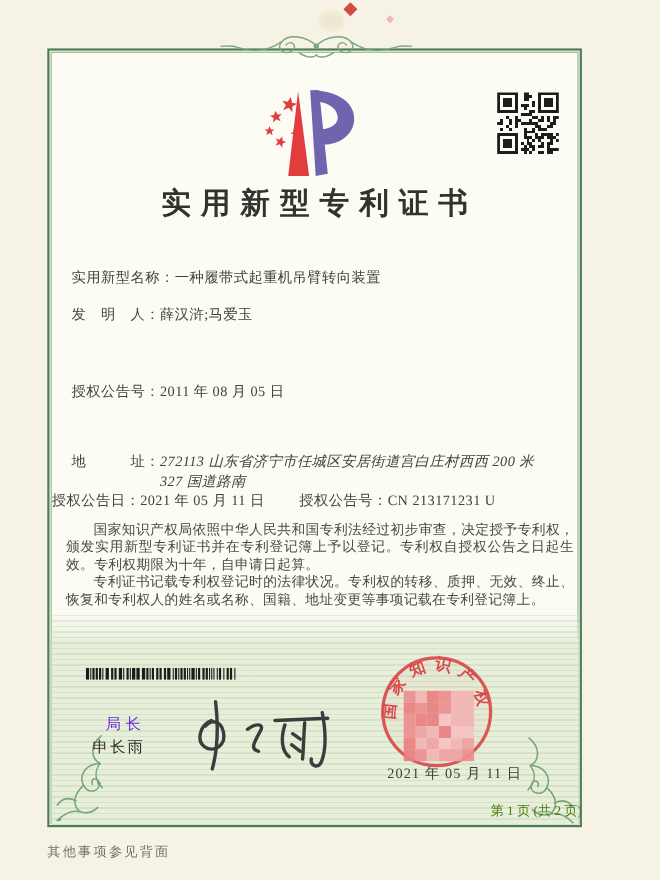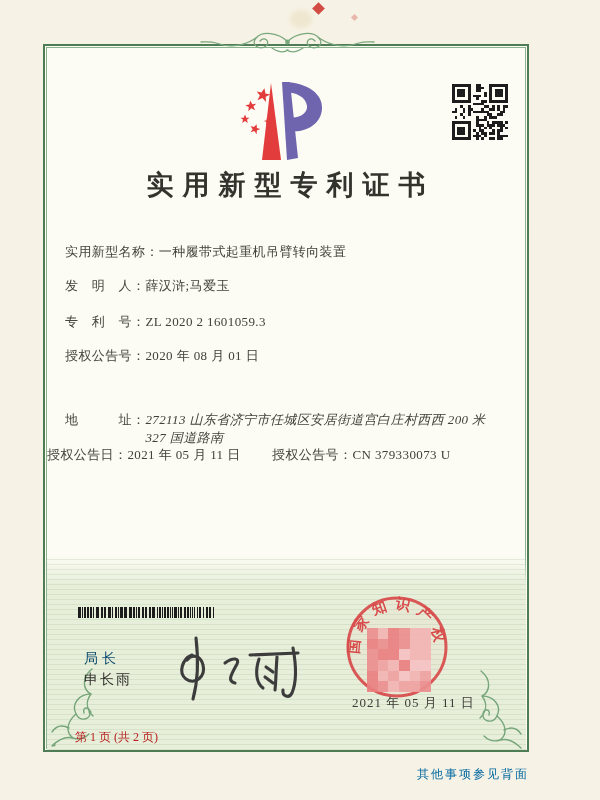--- a/index.html
+++ b/index.html
@@ -34,31 +34,31 @@
   .row .val.wrap{display:inline-block;white-space:pre-line;width:372px;vertical-align:top;line-height:18px;font-style:italic;}
   .grant span.pair{position:absolute;top:0;white-space:nowrap;}
 
   .paras{left:60px;top:474px;width:462px;z-index:2;position:absolute;}
   .paras p{margin:0;font-size:12.5px;line-height:15.9px;text-align:justify;
     text-indent:2em;color:#4a4a40;letter-spacing:.3px;}
 
   [data-name=barcode]{left:78px;top:607px;width:150px;height:11px;overflow:hidden;white-space:nowrap;}
   [data-name=barcode] i{display:inline-block;height:100%;background:#1c1c1c;vertical-align:top;}
 
-  .signer-role{left:84px;top:650px;font-size:14px;letter-spacing:4px;color:#0c4a6e;}
+  .signer-role{left:96px;top:650px;font-size:14px;letter-spacing:4px;color:#6d28d9;}
   .signer-name{left:84px;top:671px;font-size:14px;letter-spacing:2px;color:#2e2e2a;}
 
   .stamp{left:342px;top:595px;width:112px;height:108px;z-index:3;}
   [data-name=stamp-redaction]{position:absolute;left:25px;top:33px;width:64px;height:64px;
     display:grid;grid-template-columns:repeat(6,1fr);grid-template-rows:repeat(6,1fr);opacity:.92;}
   [data-name=stamp-redaction] i{display:block;}
   .stamp-date{left:352px;top:694px;font-size:13px;letter-spacing:1px;color:#3c3c36;z-index:4;}
 
-  .page-no{left:43px;top:729px;width:486px;text-align:left;font-size:12px;color:#b91c1c;z-index:4;padding-left:32px;}
-  .back-note{left:43px;top:766px;width:486px;text-align:right;font-size:12px;letter-spacing:2px;color:#0369a1;}
+  .page-no{left:43px;top:729px;width:486px;text-align:right;font-size:12px;color:#4d7c0f;z-index:4;}
+  .back-note{left:43px;top:766px;width:486px;text-align:left;font-size:12px;letter-spacing:2px;color:#737373;}
 
   svg{display:block;}
   .qr{left:452px;top:84px;width:56px;height:56px;}
 </style>
 </head>
 <body>
 
 <div class="paper" data-name="patent-certificate-page">
 
   <div class="stain" data-name="paper-stain" style="left:290px;top:10px;width:22px;height:18px;"></div>
@@ -252,40 +252,41 @@
   </div>
 
   <div class="abs row" style="top:243px" data-name="field-row">
     <span data-name="field-label">实用新型名称：</span><span class="val" data-name="field-value">一种履带式起重机吊臂转向装置</span>
   </div>
 
   <div class="abs title" data-name="certificate-title">实用新型专利证书</div>
   <div class="abs row" style="top:277px" data-name="field-row">
     <span data-name="field-label">发　明　人：</span><span class="val" data-name="field-value">薛汉浒;马爱玉</span>
   </div>
-  <div class="abs row" style="top:313px" data-name="field-row">
-    <span data-name="field-label">专　利　号：</span><span class="val" data-name="field-value">ZL 2020 2 1601059.3</span>
-  </div>
   <div class="abs row" style="top:347px" data-name="field-row">
-    <span data-name="field-label">授权公告号：</span><span class="val" data-name="field-value">2020 年 08 月 01 日</span>
+    <span data-name="field-label">授权公告号：</span><span class="val" data-name="field-value">2011 年 08 月 05 日</span>
   </div>
   <div class="abs row" style="top:411px" data-name="field-row">
     <span data-name="field-label">地　　　址：</span><span class="val wrap" data-name="field-value">272113 山东省济宁市任城区安居街道宫白庄村西西 200 米
 327 国道路南</span>
   </div>
 
   <div class="abs row grant" style="top:446px;left:0;width:600px;" data-name="grant-row">
     <span class="pair" style="left:47px">
       <span data-name="grant-date-label">授权公告日：</span><span class="val" data-name="grant-date">2021 年 05 月 11 日</span>
     </span>
     <span class="pair" style="left:272px">
-      <span data-name="grant-no-label">授权公告号：</span><span class="val" data-name="grant-no">CN 379330073 U</span>
+      <span data-name="grant-no-label">授权公告号：</span><span class="val" data-name="grant-no">CN 213171231 U</span>
     </span>
   </div>
 
+  <div class="paras" data-name="legal-text">
+    <p data-name="legal-paragraph">国家知识产权局依照中华人民共和国专利法经过初步审查，决定授予专利权，颁发实用新型专利证书并在专利登记簿上予以登记。专利权自授权公告之日起生效。专利权期限为十年，自申请日起算。</p>
+    <p data-name="legal-paragraph">专利证书记载专利权登记时的法律状况。专利权的转移、质押、无效、终止、恢复和专利权人的姓名或名称、国籍、地址变更等事项记载在专利登记簿上。</p>
+  </div>
 
   <div class="abs" data-name="barcode"><i style="width:3px;margin-right:1px"></i><i style="width:1px;margin-right:1px"></i><i style="width:2px;margin-right:1px"></i><i style="width:2px;margin-right:1px"></i><i style="width:2px;margin-right:1px"></i><i style="width:1px;margin-right:2px"></i><i style="width:3px;margin-right:2px"></i><i style="width:2px;margin-right:1px"></i><i style="width:2px;margin-right:2px"></i><i style="width:3px;margin-right:1px"></i><i style="width:1px;margin-right:2px"></i><i style="width:2px;margin-right:1px"></i><i style="width:1px;margin-right:1px"></i><i style="width:3px;margin-right:1px"></i><i style="width:3px;margin-right:2px"></i><i style="width:3px;margin-right:1px"></i><i style="width:2px;margin-right:1px"></i><i style="width:1px;margin-right:1px"></i><i style="width:2px;margin-right:2px"></i><i style="width:2px;margin-right:1px"></i><i style="width:2px;margin-right:2px"></i><i style="width:2px;margin-right:1px"></i><i style="width:3px;margin-right:2px"></i><i style="width:1px;margin-right:1px"></i><i style="width:2px;margin-right:1px"></i><i style="width:1px;margin-right:1px"></i><i style="width:2px;margin-right:1px"></i><i style="width:2px;margin-right:1px"></i><i style="width:1px;margin-right:1px"></i><i style="width:1px;margin-right:1px"></i><i style="width:3px;margin-right:1px"></i><i style="width:1px;margin-right:1px"></i><i style="width:2px;margin-right:2px"></i><i style="width:2px;margin-right:1px"></i><i style="width:2px;margin-right:1px"></i><i style="width:1px;margin-right:1px"></i><i style="width:1px;margin-right:1px"></i><i style="width:1px;margin-right:2px"></i><i style="width:1px;margin-right:1px"></i><i style="width:2px;margin-right:2px"></i><i style="width:1px;margin-right:2px"></i><i style="width:2px;margin-right:1px"></i><i style="width:2px;margin-right:2px"></i><i style="width:1px;margin-right:2px"></i></div>
 
   <div class="abs signer-role" data-name="signer-role">局长</div>
   <div class="abs signer-name" data-name="signer-name">申长雨</div>
 
   <svg class="abs" data-name="signature-handwriting" style="left:162px;top:633px;" width="152" height="70" viewBox="0 0 152 70">
     <g stroke="#3c3c3c" stroke-width="3.1" fill="none" stroke-linecap="round" stroke-linejoin="round">
       <path d="M30,22 C20,26 16,40 24,46 C33,52 44,44 41,32 C39,23 30,20 25,27"></path>
       <path d="M34,5 C36,22 37,44 31,66"></path>

